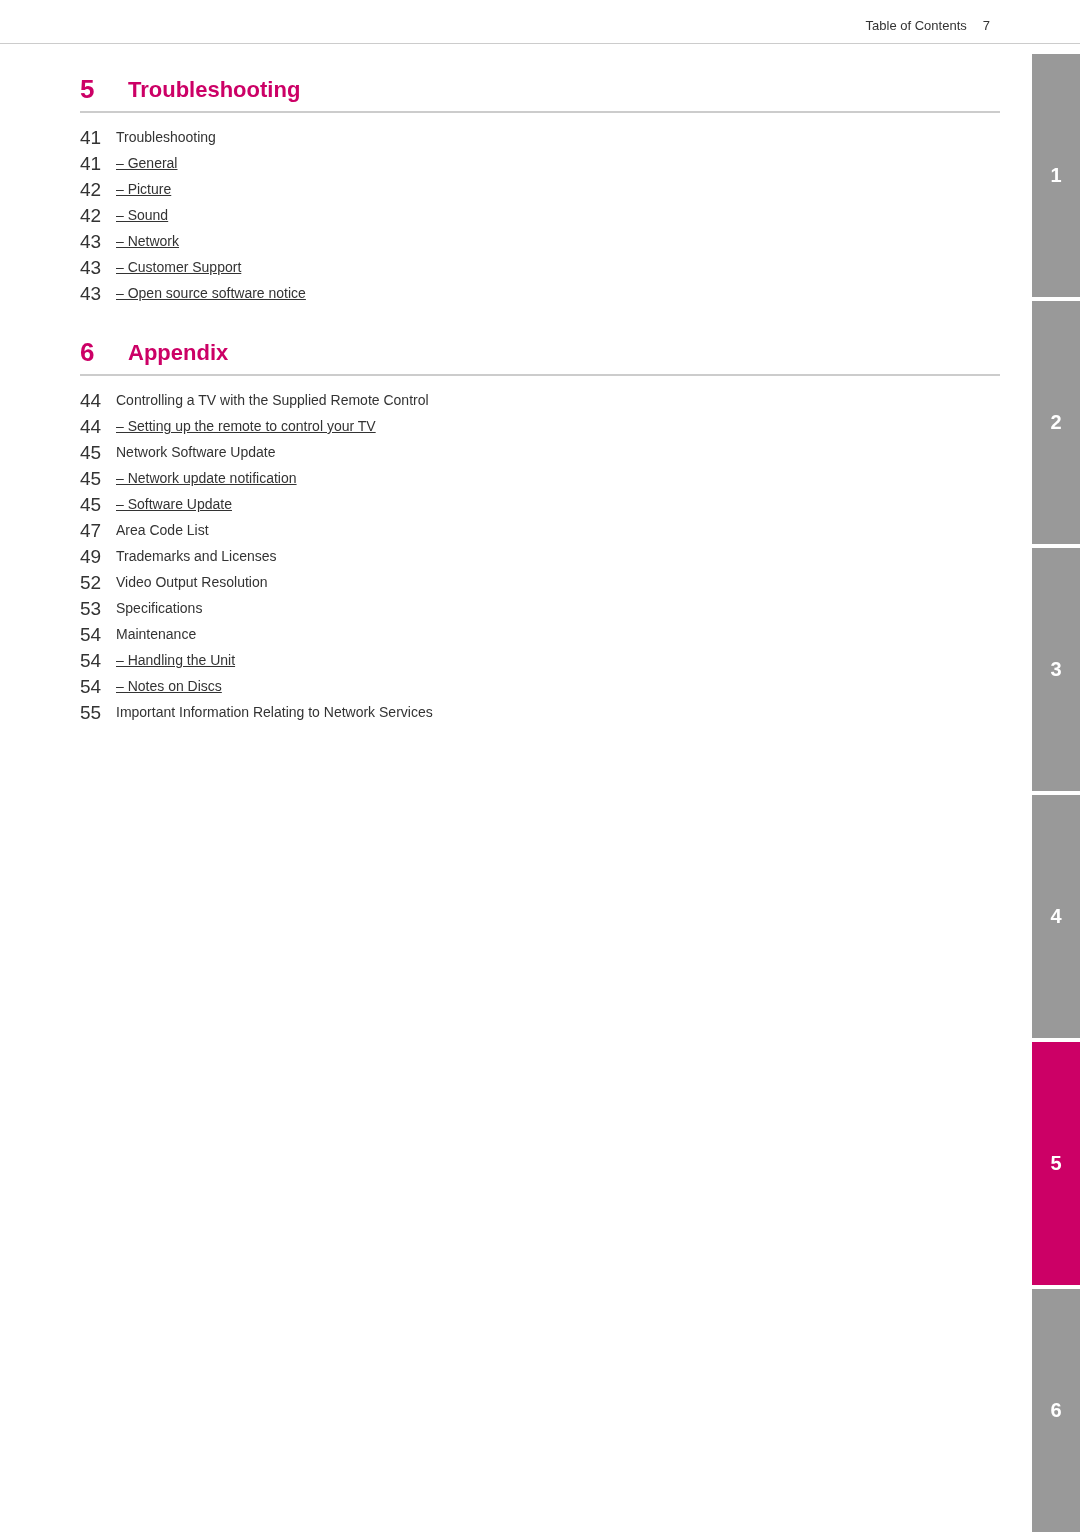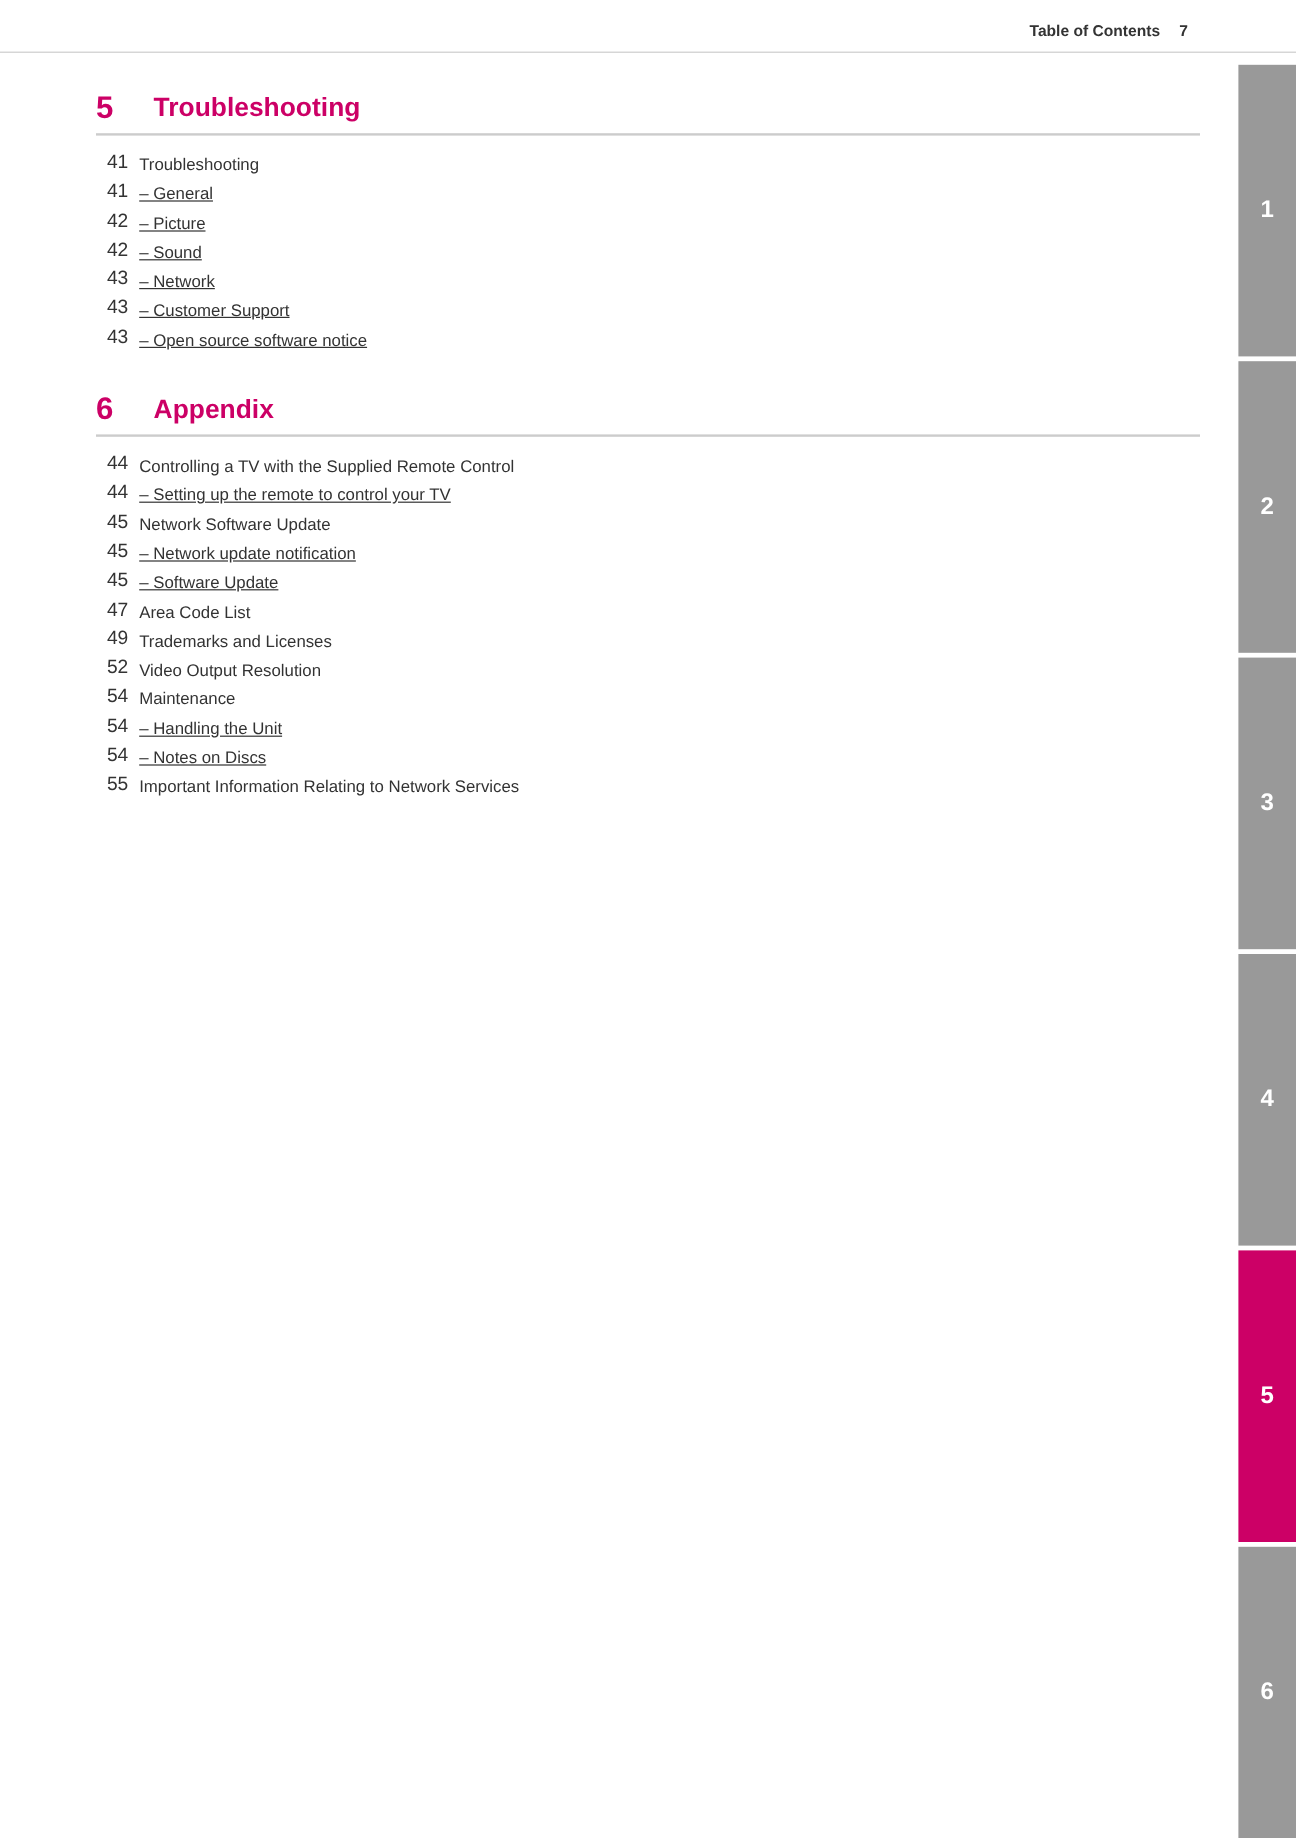--- a/index.html
+++ b/index.html
@@ -15,21 +15,20 @@
       font-family: Arial, Helvetica, sans-serif;
       position: relative;
       overflow: hidden;
     }
 
     .page-header {
       display: flex;
       justify-content: flex-end;
       padding: 18px 90px 10px 36px;
       border-bottom: 1px solid #cccccc;
-      font-weight: bold;
     }
 
     .page-header-text {
       font-size: 13px;
       color: #333333;
     }
 
     .page-number {
       font-size: 13px;
       color: #333333;
@@ -77,23 +76,22 @@
       display: flex;
       align-items: flex-start;
       margin-bottom: 4px;
       font-size: 14px;
       color: #333333;
     }
 
     .toc-page-num {
       min-width: 36px;
       color: #333333;
-      font-size: 16px;
+      font-size: 19px;
       flex-shrink: 0;
-      text-align: center;
     }
 
     .toc-text {
       font-size: 14px;
       color: #333333;
       line-height: 1.45;
     }
 
     .toc-text.sub-entry {
       padding-left: 0;
@@ -218,20 +216,24 @@
         </li>
         <li class="toc-entry">
           <span class="toc-page-num">49</span>
           <span class="toc-text">Trademarks and Licenses</span>
         </li>
         <li class="toc-entry">
           <span class="toc-page-num">52</span>
           <span class="toc-text">Video Output Resolution</span>
         </li>
         <li class="toc-entry">
+          <span class="toc-page-num">53</span>
+          <span class="toc-text">Specifications</span>
+        </li>
+        <li class="toc-entry">
           <span class="toc-page-num">54</span>
           <span class="toc-text">Maintenance</span>
         </li>
         <li class="toc-entry">
           <span class="toc-page-num">54</span>
           <span class="toc-text sub-entry">– Handling the Unit</span>
         </li>
         <li class="toc-entry">
           <span class="toc-page-num">54</span>
           <span class="toc-text sub-entry">– Notes on Discs</span>

